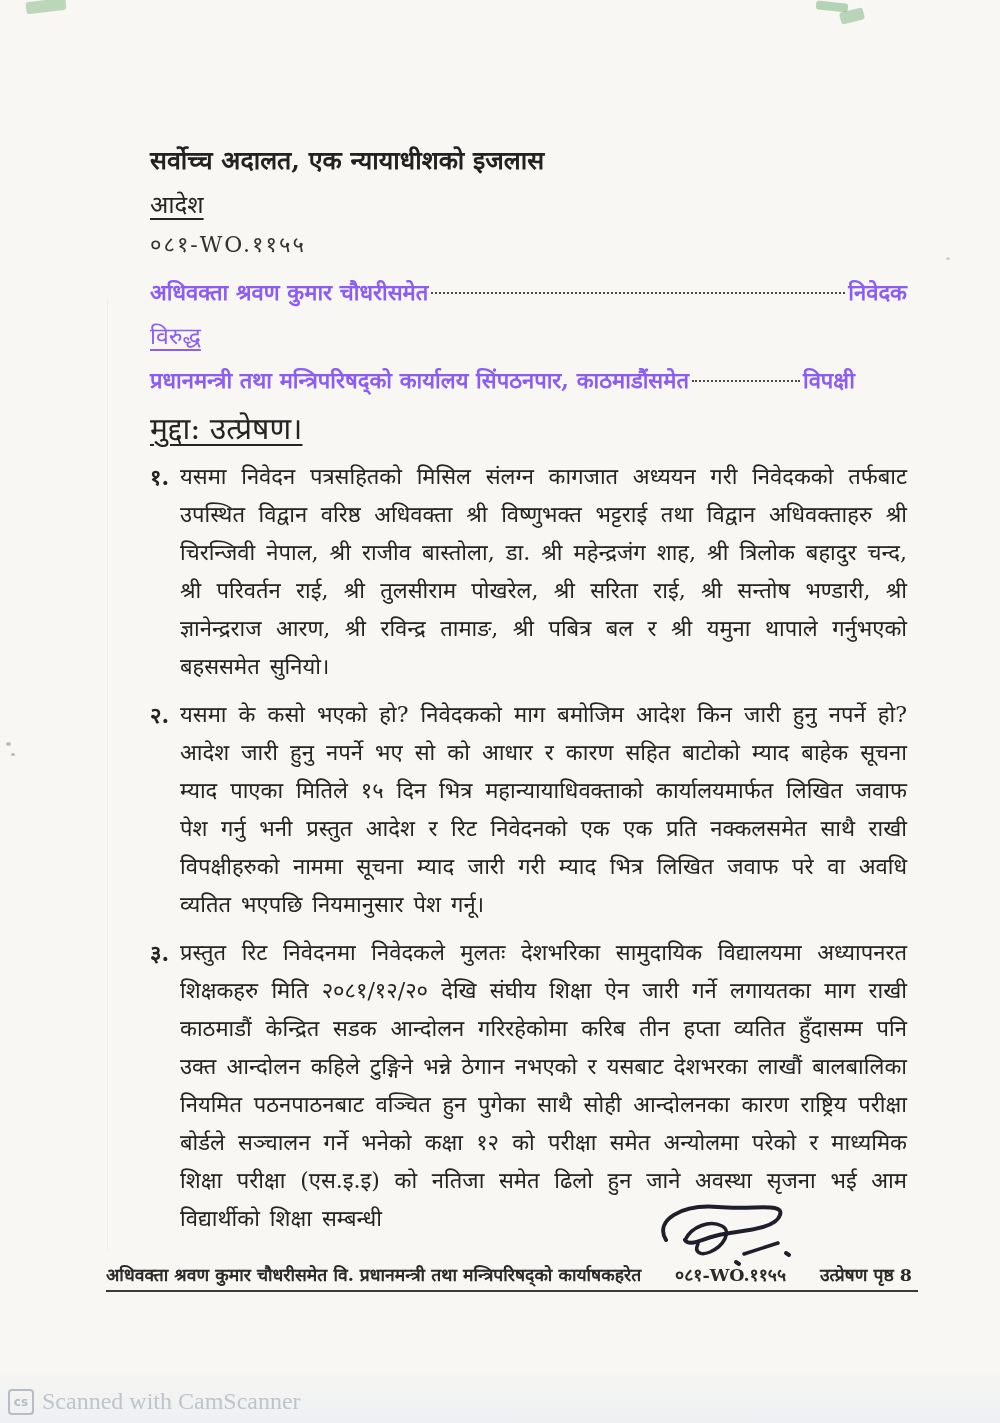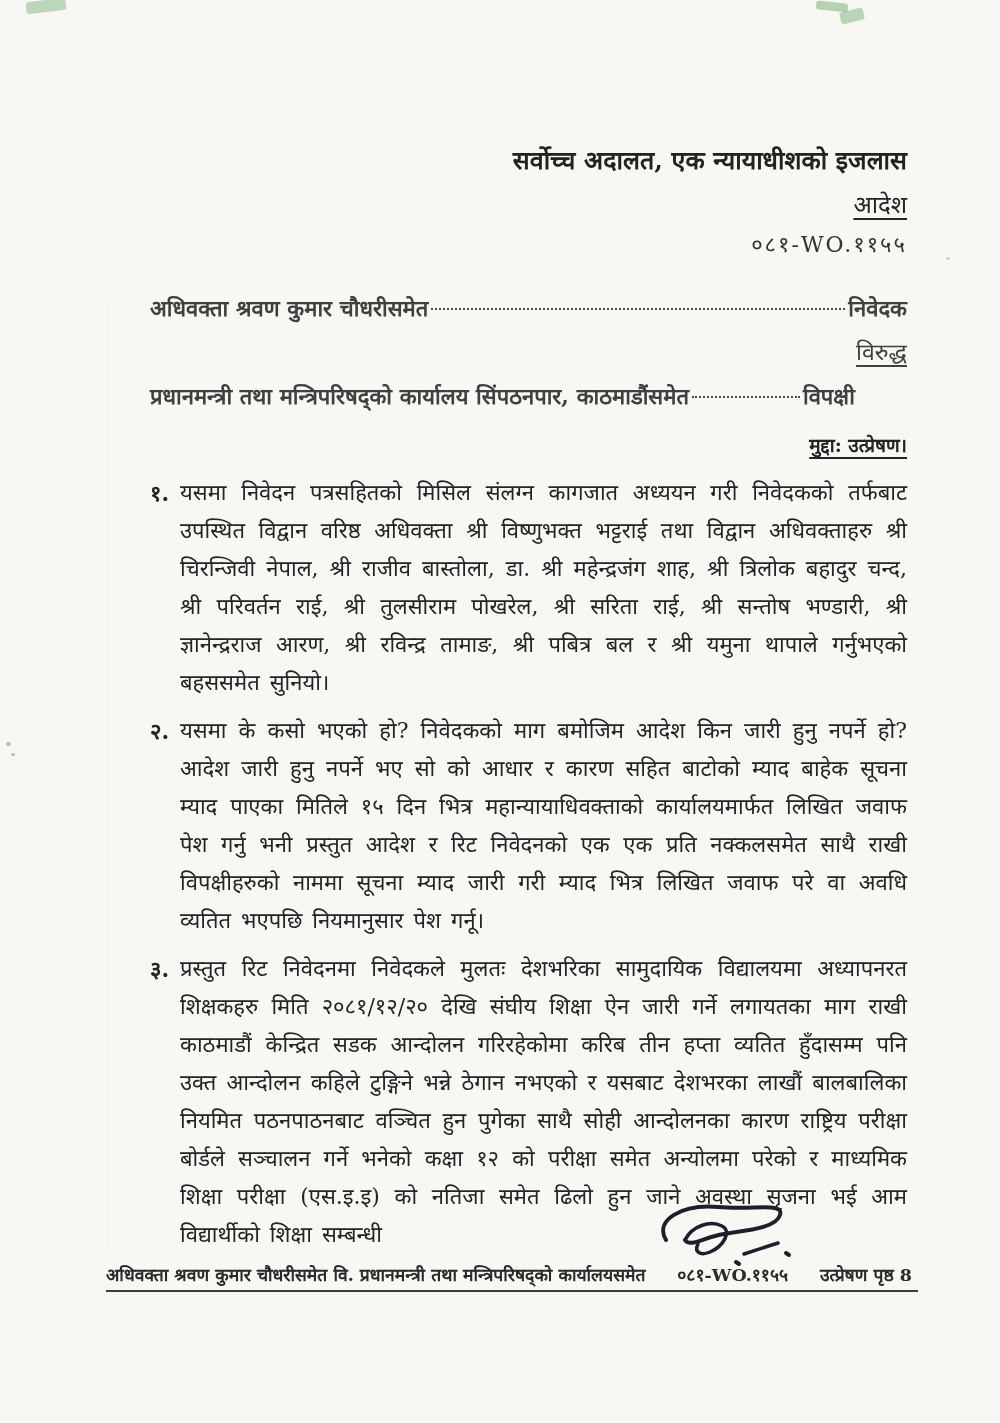--- a/index.html
+++ b/index.html
@@ -17,38 +17,38 @@
   .crease{
     position:absolute;left:107px;top:300px;width:1px;height:950px;
     background:rgba(60,60,60,0.05);
   }
   .speck{position:absolute;background:#8a8a8a;border-radius:50%;opacity:.55;}
   .green-mark{position:absolute;border-radius:3px;}
 
   .doc{
     position:absolute;left:150px;top:138px;width:757px;
   }
-  .center{text-align:right;}
+  .center{text-align:left;}
   .hdr-line{font-size:25px;font-weight:bold;line-height:46px;color:#222;}
   .hdr-order{font-size:24px;font-weight:normal;line-height:42px;}
   .u{text-decoration:underline;text-decoration-thickness:2px;text-underline-offset:5px;}
   .hdr-case{font-size:22px;line-height:38px;letter-spacing:2px;color:#333;}
 
-  .parties{margin-top:24px;font-size:22px;font-weight:bold;color:#404040;}
+  .parties{margin-top:8px;font-size:22px;font-weight:bold;color:#8b5cf6;}
   .party-row{display:flex;align-items:baseline;line-height:40px;}
   .party-name{white-space:nowrap;}
   .party-role{white-space:nowrap;}
   .leader{
     flex:1 1 auto;margin:0 3px;height:1em;
     border-bottom:2px dotted #4a4a4a;
     transform:translateY(-6px);
   }
   .versus{font-size:23px;font-weight:normal;line-height:44px;margin:2px 0;}
 
-  .subject{font-size:19px;font-weight:bold;line-height:46px;margin-top:6px;}
+  .subject{font-size:30px;font-weight:normal;line-height:46px;margin-top:6px;}
 
   .paras{margin-top:6px;}
   .para{
     display:flex;align-items:flex-start;
     font-size:22px;line-height:38px;color:#242424;
     margin-bottom:10px;
   }
   .para-num{flex:0 0 30px;font-weight:600;}
   .para-text{flex:1 1 auto;text-align:justify;word-spacing:3px;}
 
@@ -132,19 +132,25 @@
 
   <svg class="signature" viewBox="0 0 160 78" fill="none" xmlns="http://www.w3.org/2000/svg">
     <path d="M14 44 C 2 24, 30 8, 66 11 C 104 14, 132 6, 128 19 C 124 32, 96 34, 72 38 C 52 41, 38 52, 33 44" stroke="#1f1f2b" stroke-width="4" stroke-linecap="round"></path>
     <path d="M33 44 C 40 30, 58 24, 70 30 C 80 35, 72 50, 58 56 C 48 60, 42 56, 46 48" stroke="#1f1f2b" stroke-width="3.5" stroke-linecap="round"></path>
     <path d="M92 58 L 126 47" stroke="#1f1f2b" stroke-width="3.5" stroke-linecap="round"></path>
     <path d="M84 66 l 3 2" stroke="#1f1f2b" stroke-width="4" stroke-linecap="round"></path>
     <path d="M134 57 l 3 2" stroke="#1f1f2b" stroke-width="4" stroke-linecap="round"></path>
   </svg>
 
   <div class="footer">
-    <span>अधिवक्ता श्रवण कुमार चौधरीसमेत वि. प्रधानमन्त्री तथा मन्त्रिपरिषद्को कार्यालयसमेत</span>
+    <span>अधिवक्ता श्रवण कुमार चौधरीसमेत वि. प्रधानमन्त्री तथा मन्त्रिपरिषद्को कार्याषकहरेत</span>
     <span>०८१-WO.११५५</span>
     <span>उत्प्रेषण पृष्ठ 8</span>
   </div>
 
+  <div class="scanbar">
+    <div class="scan-watermark">
+      <span class="cs-badge">cs</span>
+      <span>Scanned with CamScanner</span>
+    </div>
+  </div>
 
 </div>
 
 </body></html>

